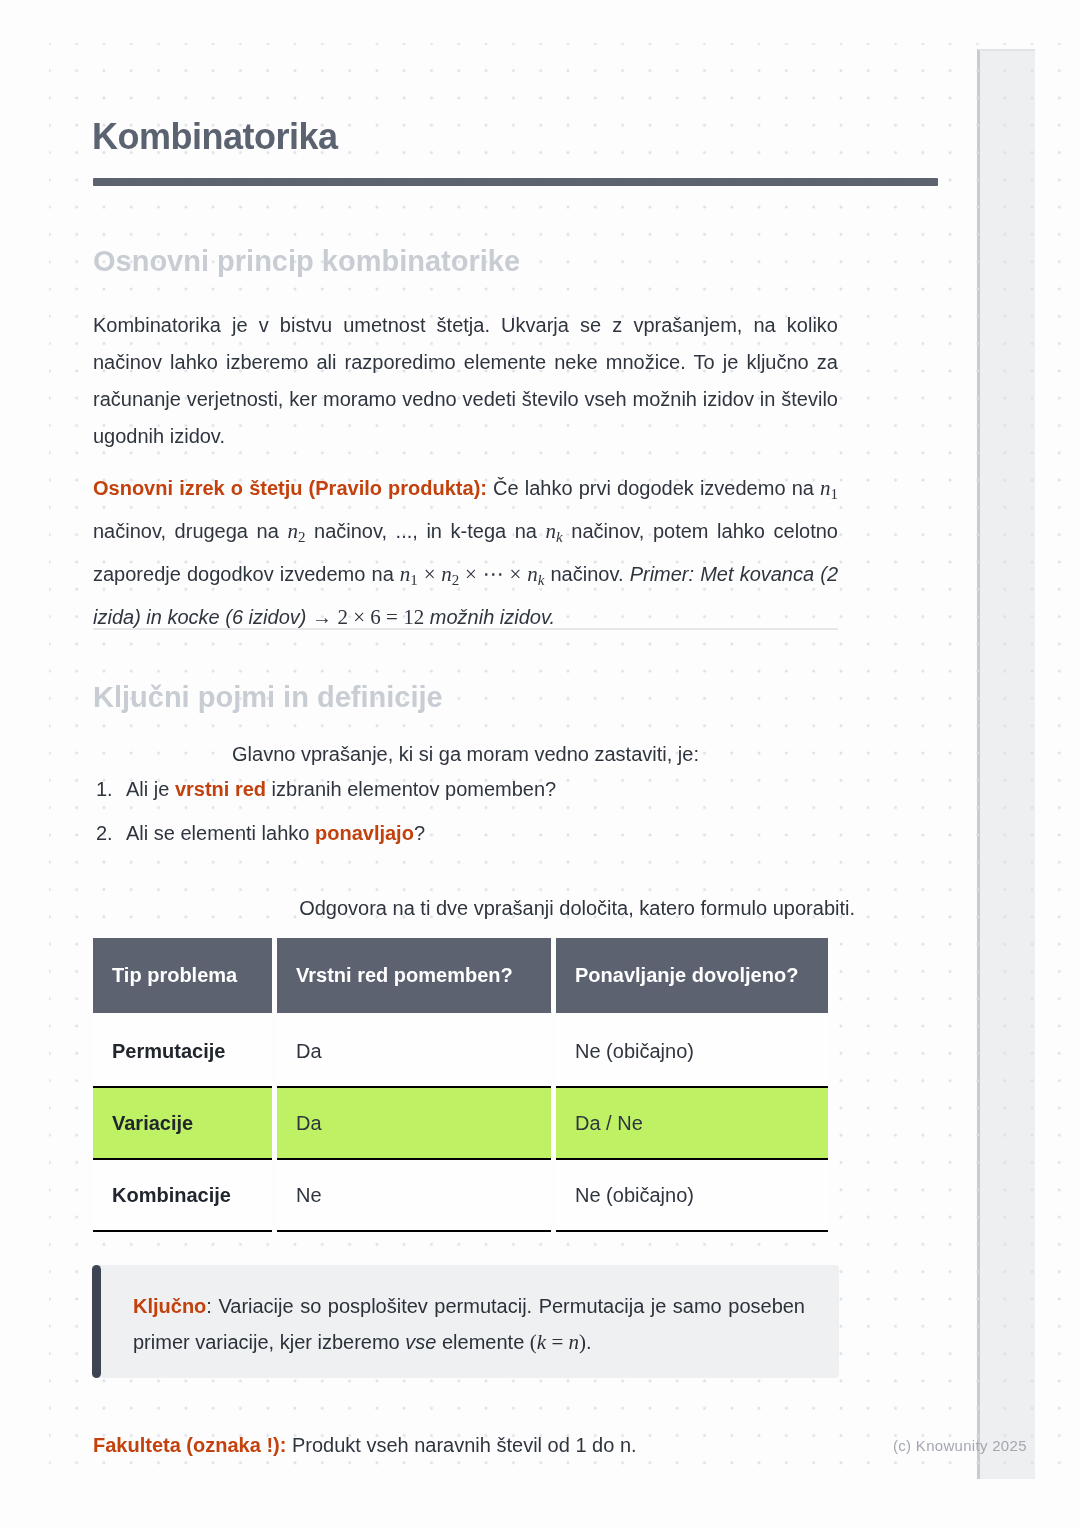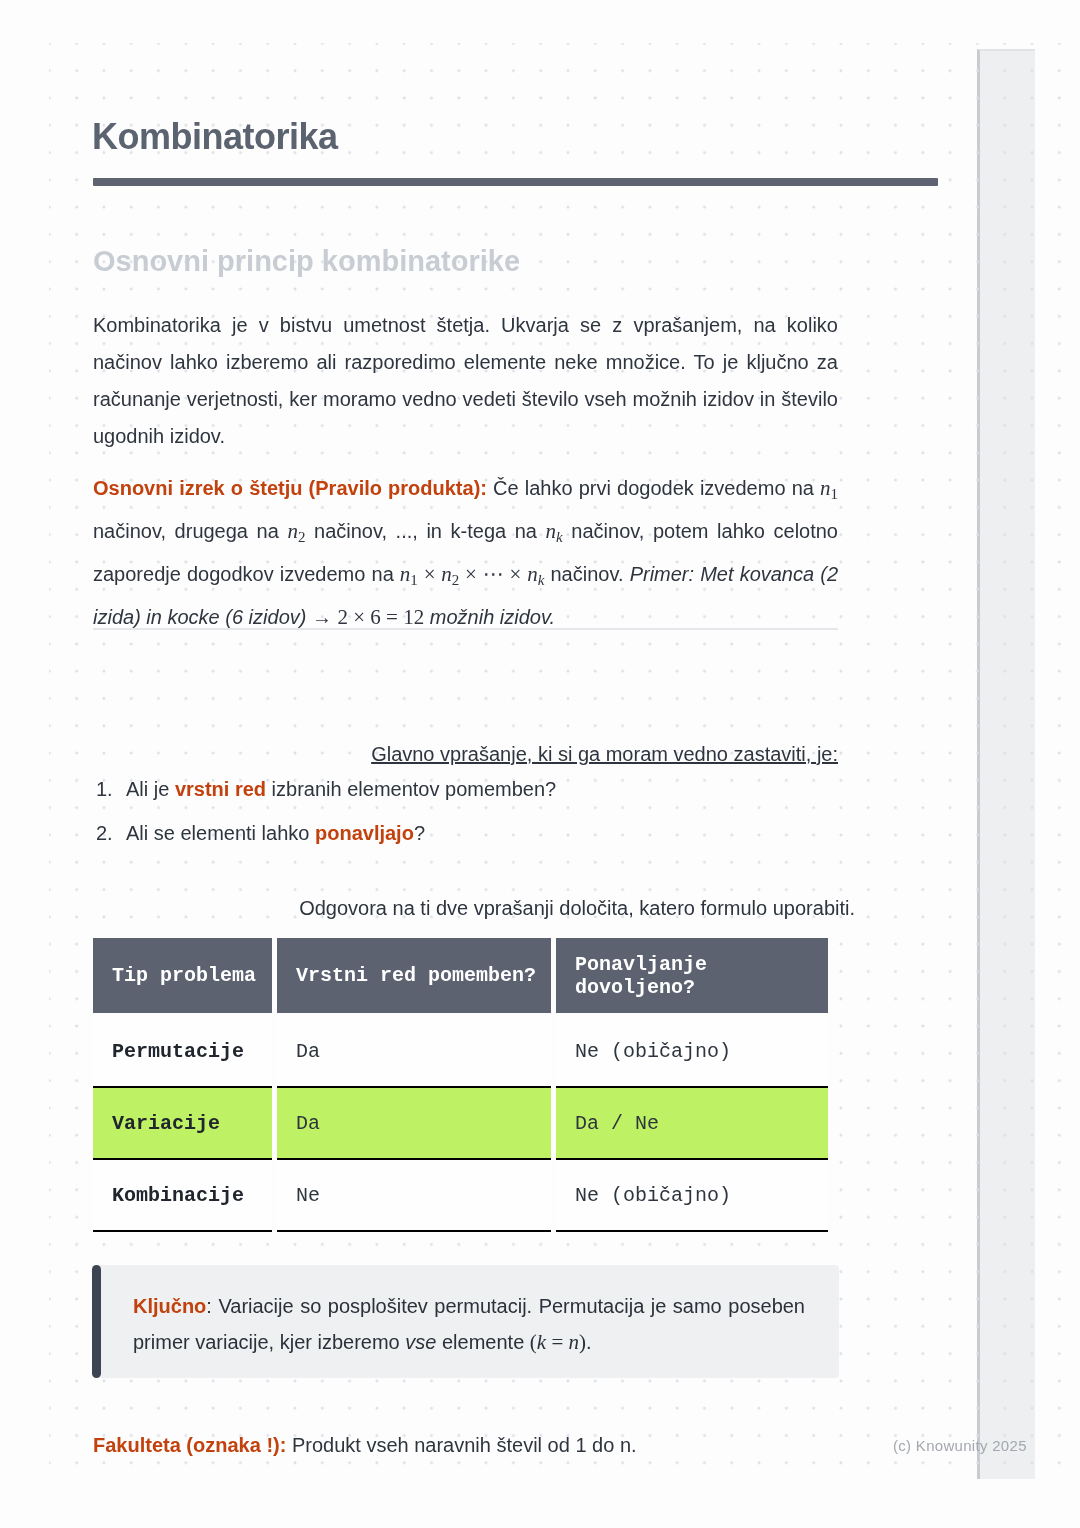--- a/index.html
+++ b/index.html
@@ -48,28 +48,28 @@
   .body-par{
     left:93px;width:745px;
     font-size:20px;line-height:37px;color:#2f353e;
     text-align:justify;
   }
   #paragraph-intro{top:287px;}
   #paragraph-theorem{top:450px;}
   #section-divider{
     left:93px;top:620px;width:745px;height:2px;background:#e5e7ea;border:none;
   }
-  #paragraph-question{top:716px;text-align:right;text-decoration:underline;}
+  #paragraph-question{top:716px;text-align:center;}
   #question-list{left:96px;top:771px;width:740px;font-size:20px;line-height:37px;}
   .q-item{margin-bottom:7px;display:flex;}
   .q-marker{width:30px;flex:0 0 30px;text-align:left;}
   #paragraph-answers{top:870px;text-align:right;margin-left:17px;}
 
   
-  #decision-table{left:93px;top:938px;width:735px;font-family:Liberation Mono, monospace;}
+  #decision-table{left:93px;top:938px;width:735px;}
   .t-head{display:flex;gap:5px;}
   .t-head .th{
     background:#5c6270;color:#ffffff;font-size:20px;font-weight:bold;
     height:75px;display:flex;align-items:center;padding-left:19px;
     box-sizing:border-box;
   }
   .t-body{margin-top:3px;}
   .t-row{display:flex;gap:5px;}
   .t-row .td{
     height:72px;display:flex;align-items:center;padding-left:19px;
@@ -124,20 +124,21 @@
   <div id="title-rule" class="layer"></div>
 
   <h2 id="section-heading-1" class="section-heading layer">Osnovni princip kombinatorike</h2>
 
   <p id="paragraph-intro" class="body-par layer">Kombinatorika je v bistvu umetnost štetja. Ukvarja se z vprašanjem, na koliko načinov lahko izberemo ali razporedimo elemente neke množice. To je ključno za računanje verjetnosti, ker moramo vedno vedeti število vseh možnih izidov in število ugodnih izidov.</p>
 
   <p id="paragraph-theorem" class="body-par layer"><span class="seg-b">Osnovni izrek o štetju (Pravilo produkta):</span><span> Če lahko prvi dogodek izvedemo na </span><span class="seg-m">n</span><span class="seg-ms">1</span><span> načinov, drugega na </span><span class="seg-m">n</span><span class="seg-ms">2</span><span> načinov, ..., in k-tega na </span><span class="seg-m">n</span><span class="seg-msi">k</span><span> načinov, potem lahko celotno zaporedje dogodkov izvedemo na </span><span class="seg-m">n</span><span class="seg-ms">1</span><span class="seg-mn"> × </span><span class="seg-m">n</span><span class="seg-ms">2</span><span class="seg-mn"> × ⋯ × </span><span class="seg-m">n</span><span class="seg-msi">k</span><span> načinov. </span><span class="seg-i">Primer: Met kovanca (2 izida) in kocke (6 izidov) → </span><span class="seg-mn">2 × 6 = 12</span><span class="seg-i"> možnih izidov.</span></p>
 
   <hr id="section-divider" class="layer">
 
+  <h2 id="section-heading-2" class="section-heading layer">Ključni pojmi in definicije</h2>
 
   <p id="paragraph-question" class="body-par layer">Glavno vprašanje, ki si ga moram vedno zastaviti, je:</p>
 
   <ol id="question-list" class="layer" style="list-style:none;margin:0;padding:0;">
     <li class="q-item">
       <span class="q-marker">1.</span>
       <span><span>Ali je </span><span class="seg-b">vrstni red</span><span> izbranih elementov pomemben?</span></span>
     </li>
     <li class="q-item">
       <span class="q-marker">2.</span>

